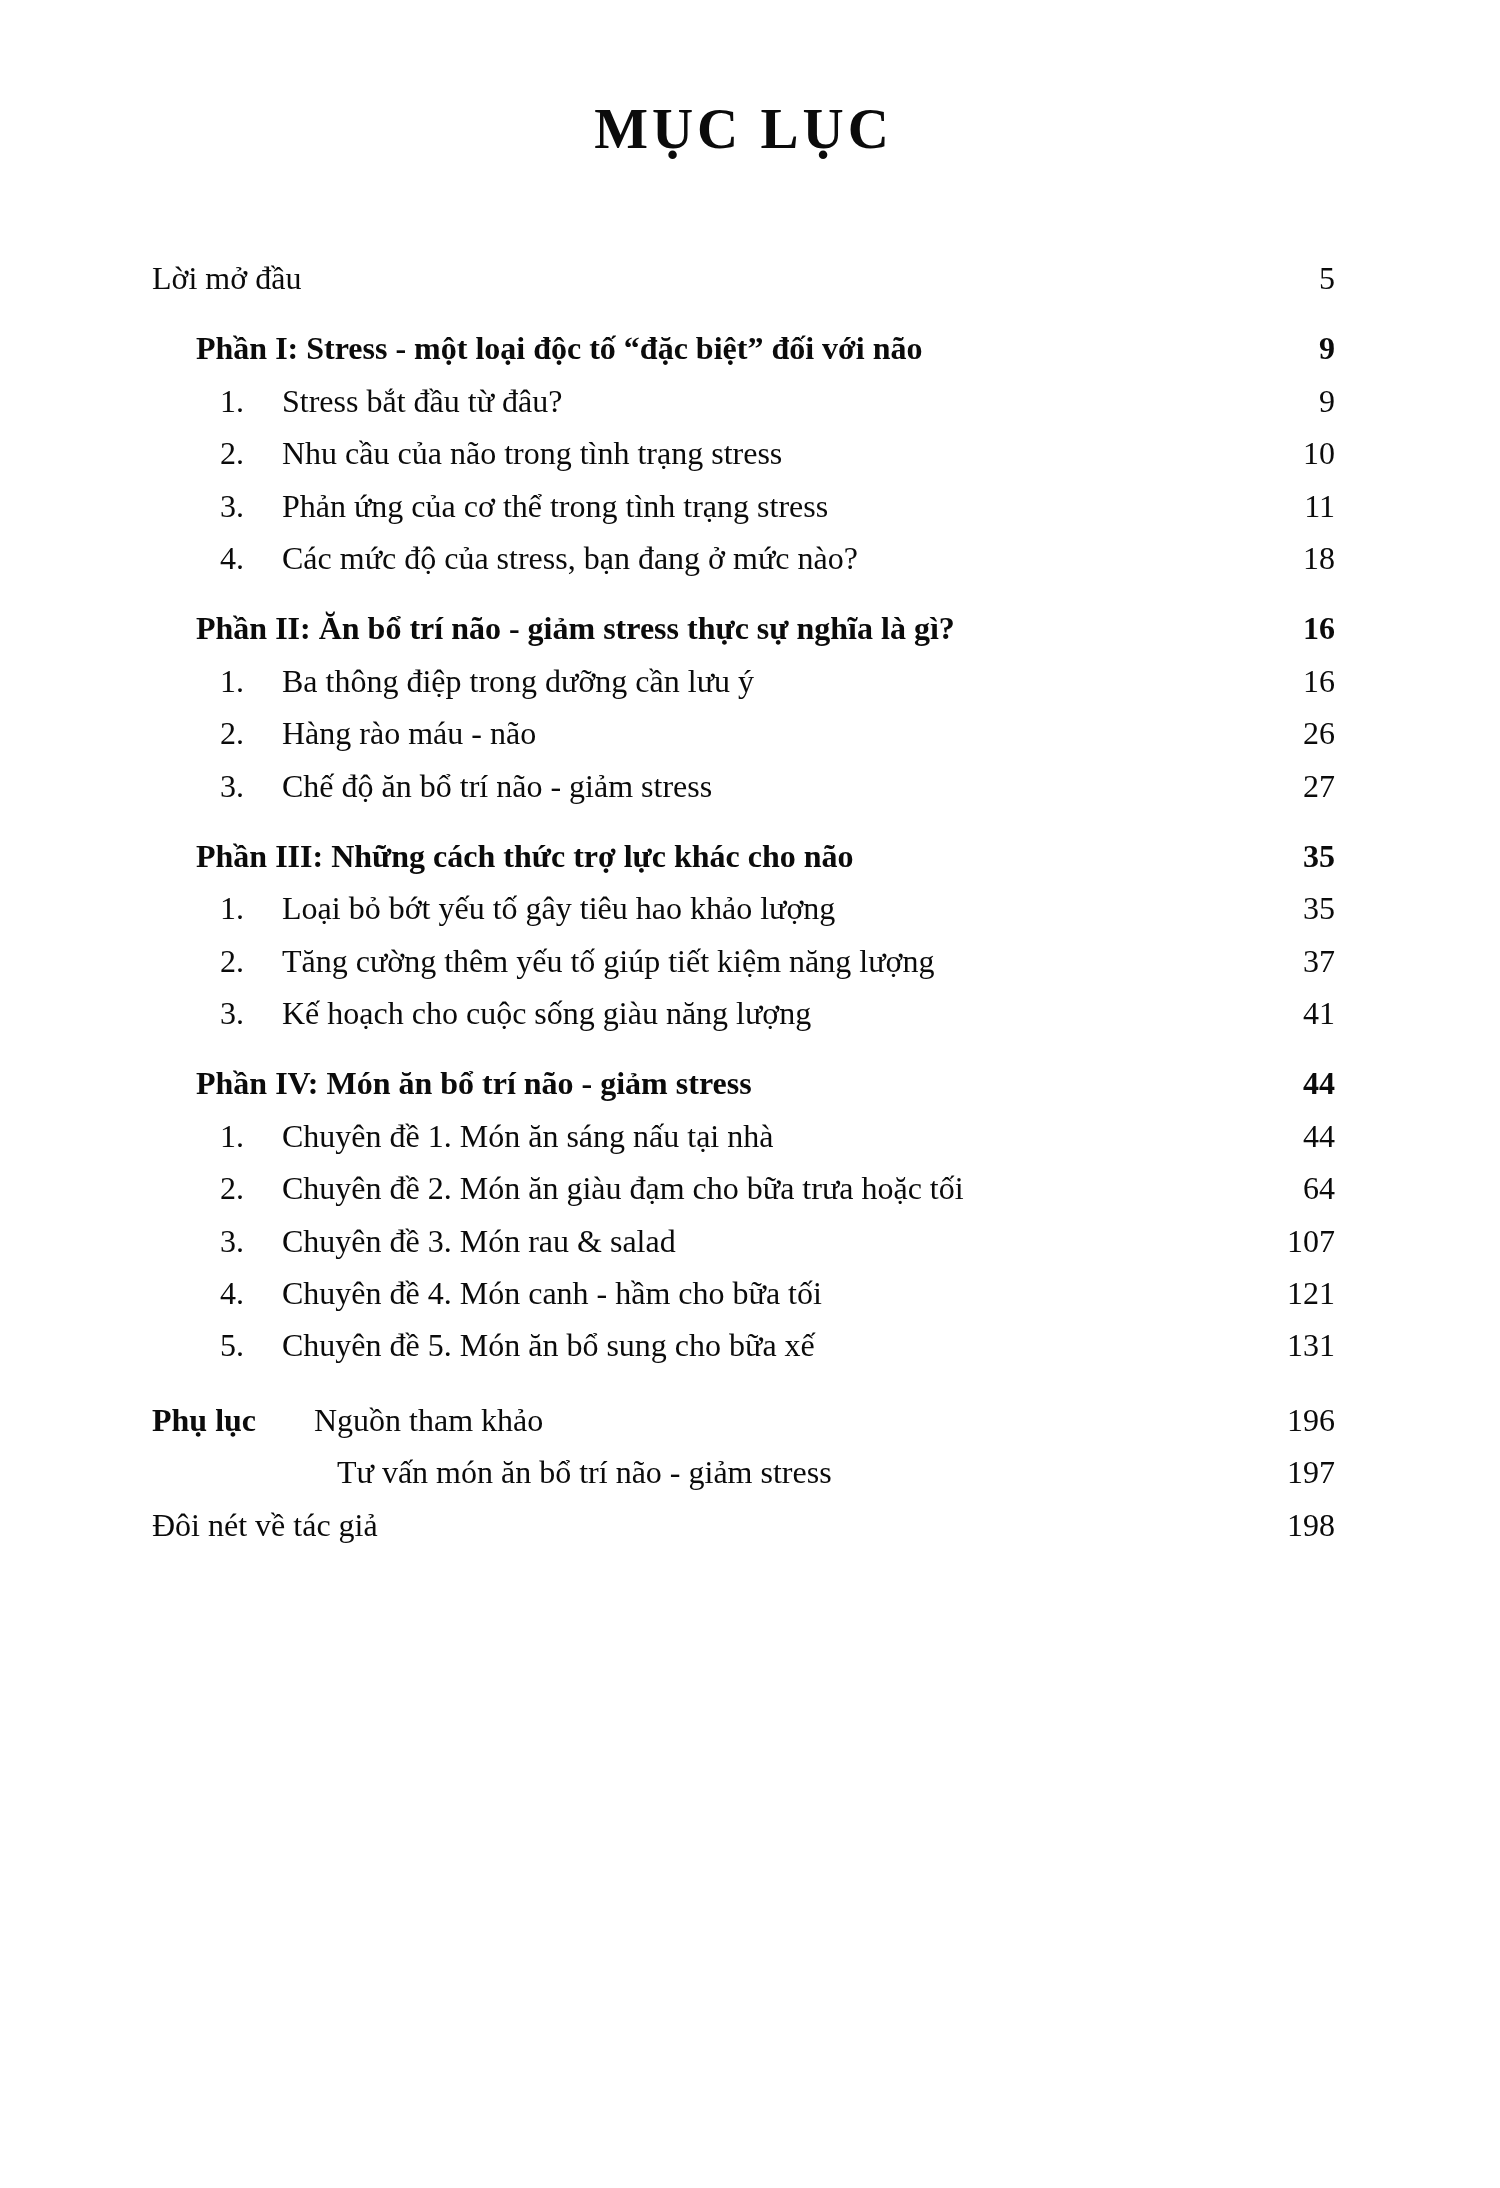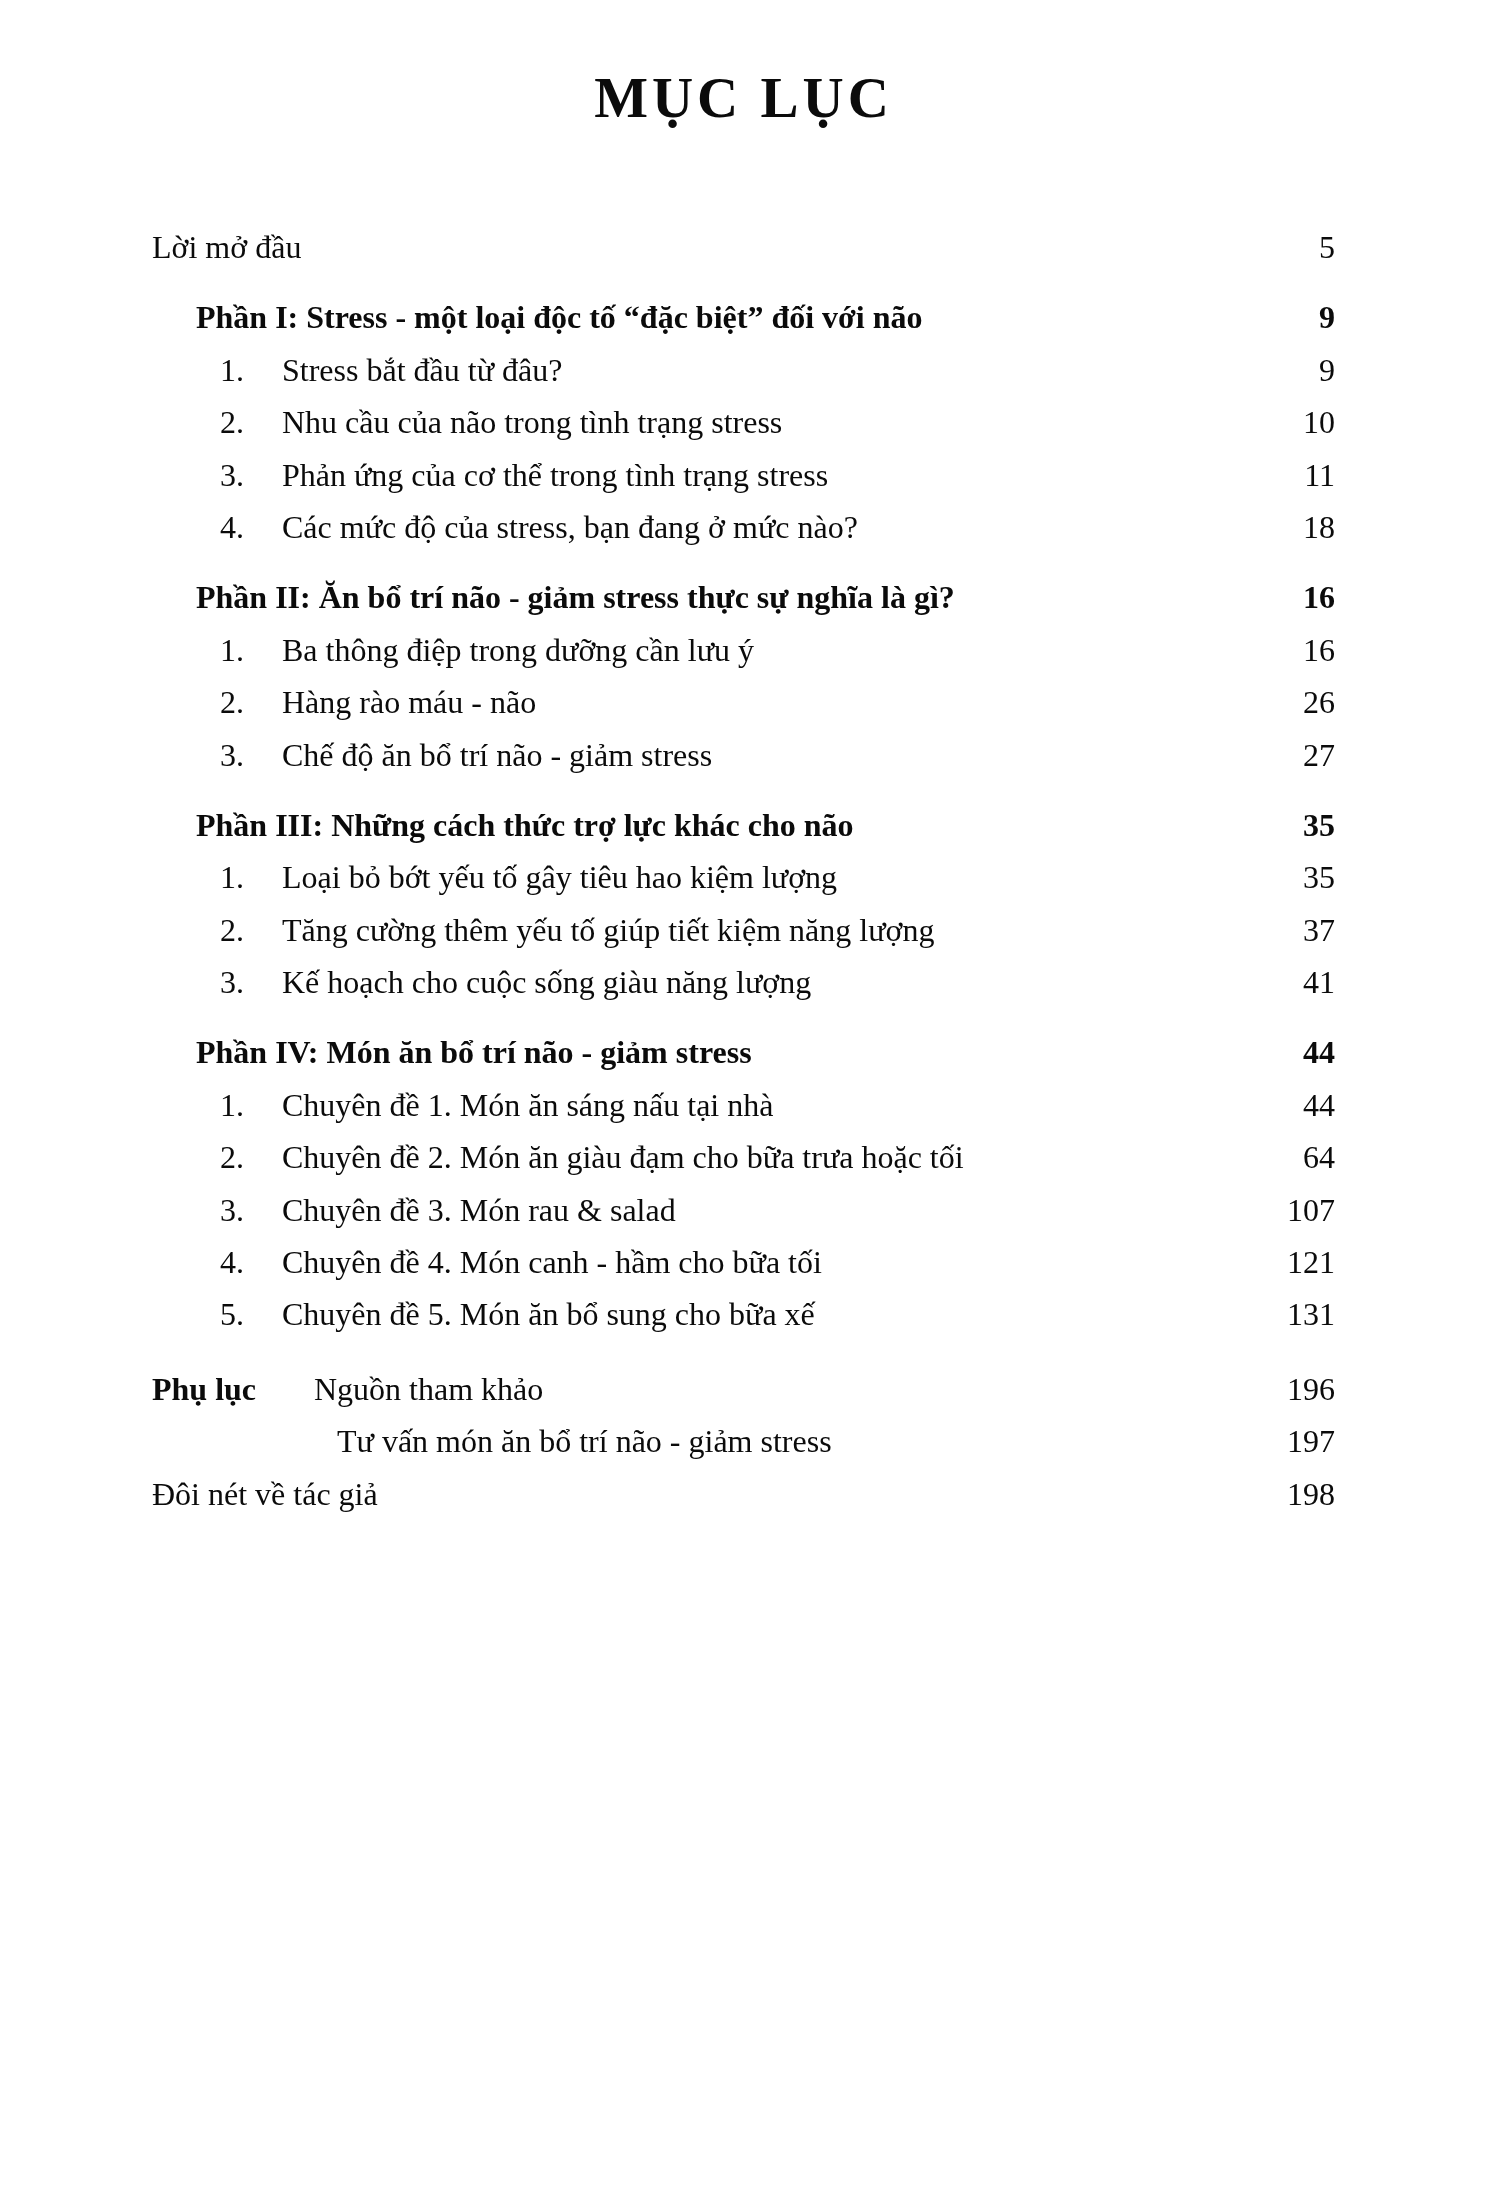--- a/index.html
+++ b/index.html
@@ -11,21 +11,21 @@
     height: 2188px;
     background: #ffffff;
     color: #0b0b0b;
     font-family: "Liberation Serif", serif;
     overflow: hidden;
   }
   .page {
     box-sizing: border-box;
     width: 1500px;
     height: 1552px;
-    padding: 65px 165px 0 152px;
+    padding: 96px 165px 0 152px;
     border-radius: 17px;
   }
   .title {
     text-align: center;
     font-weight: bold;
     font-size: 57px;
     letter-spacing: 4px;
     margin: 0 0 98px 0;
   }
   .row {
@@ -129,21 +129,21 @@
     <span class="page-num">27</span>
   </div>
 
   <div class="row section">
     <span class="label">Phần III: Những cách thức trợ lực khác cho não</span>
     <span class="page-num">35</span>
   </div>
 
   <div class="row item">
     <span class="num">1.</span>
-    <span class="label">Loại bỏ bớt yếu tố gây tiêu hao kiệm lượng</span>
+    <span class="label">Loại bỏ bớt yếu tố gây tiêu hao khảo lượng</span>
     <span class="page-num">35</span>
   </div>
 
   <div class="row item">
     <span class="num">2.</span>
     <span class="label">Tăng cường thêm yếu tố giúp tiết kiệm năng lượng</span>
     <span class="page-num">37</span>
   </div>
 
   <div class="row item">

